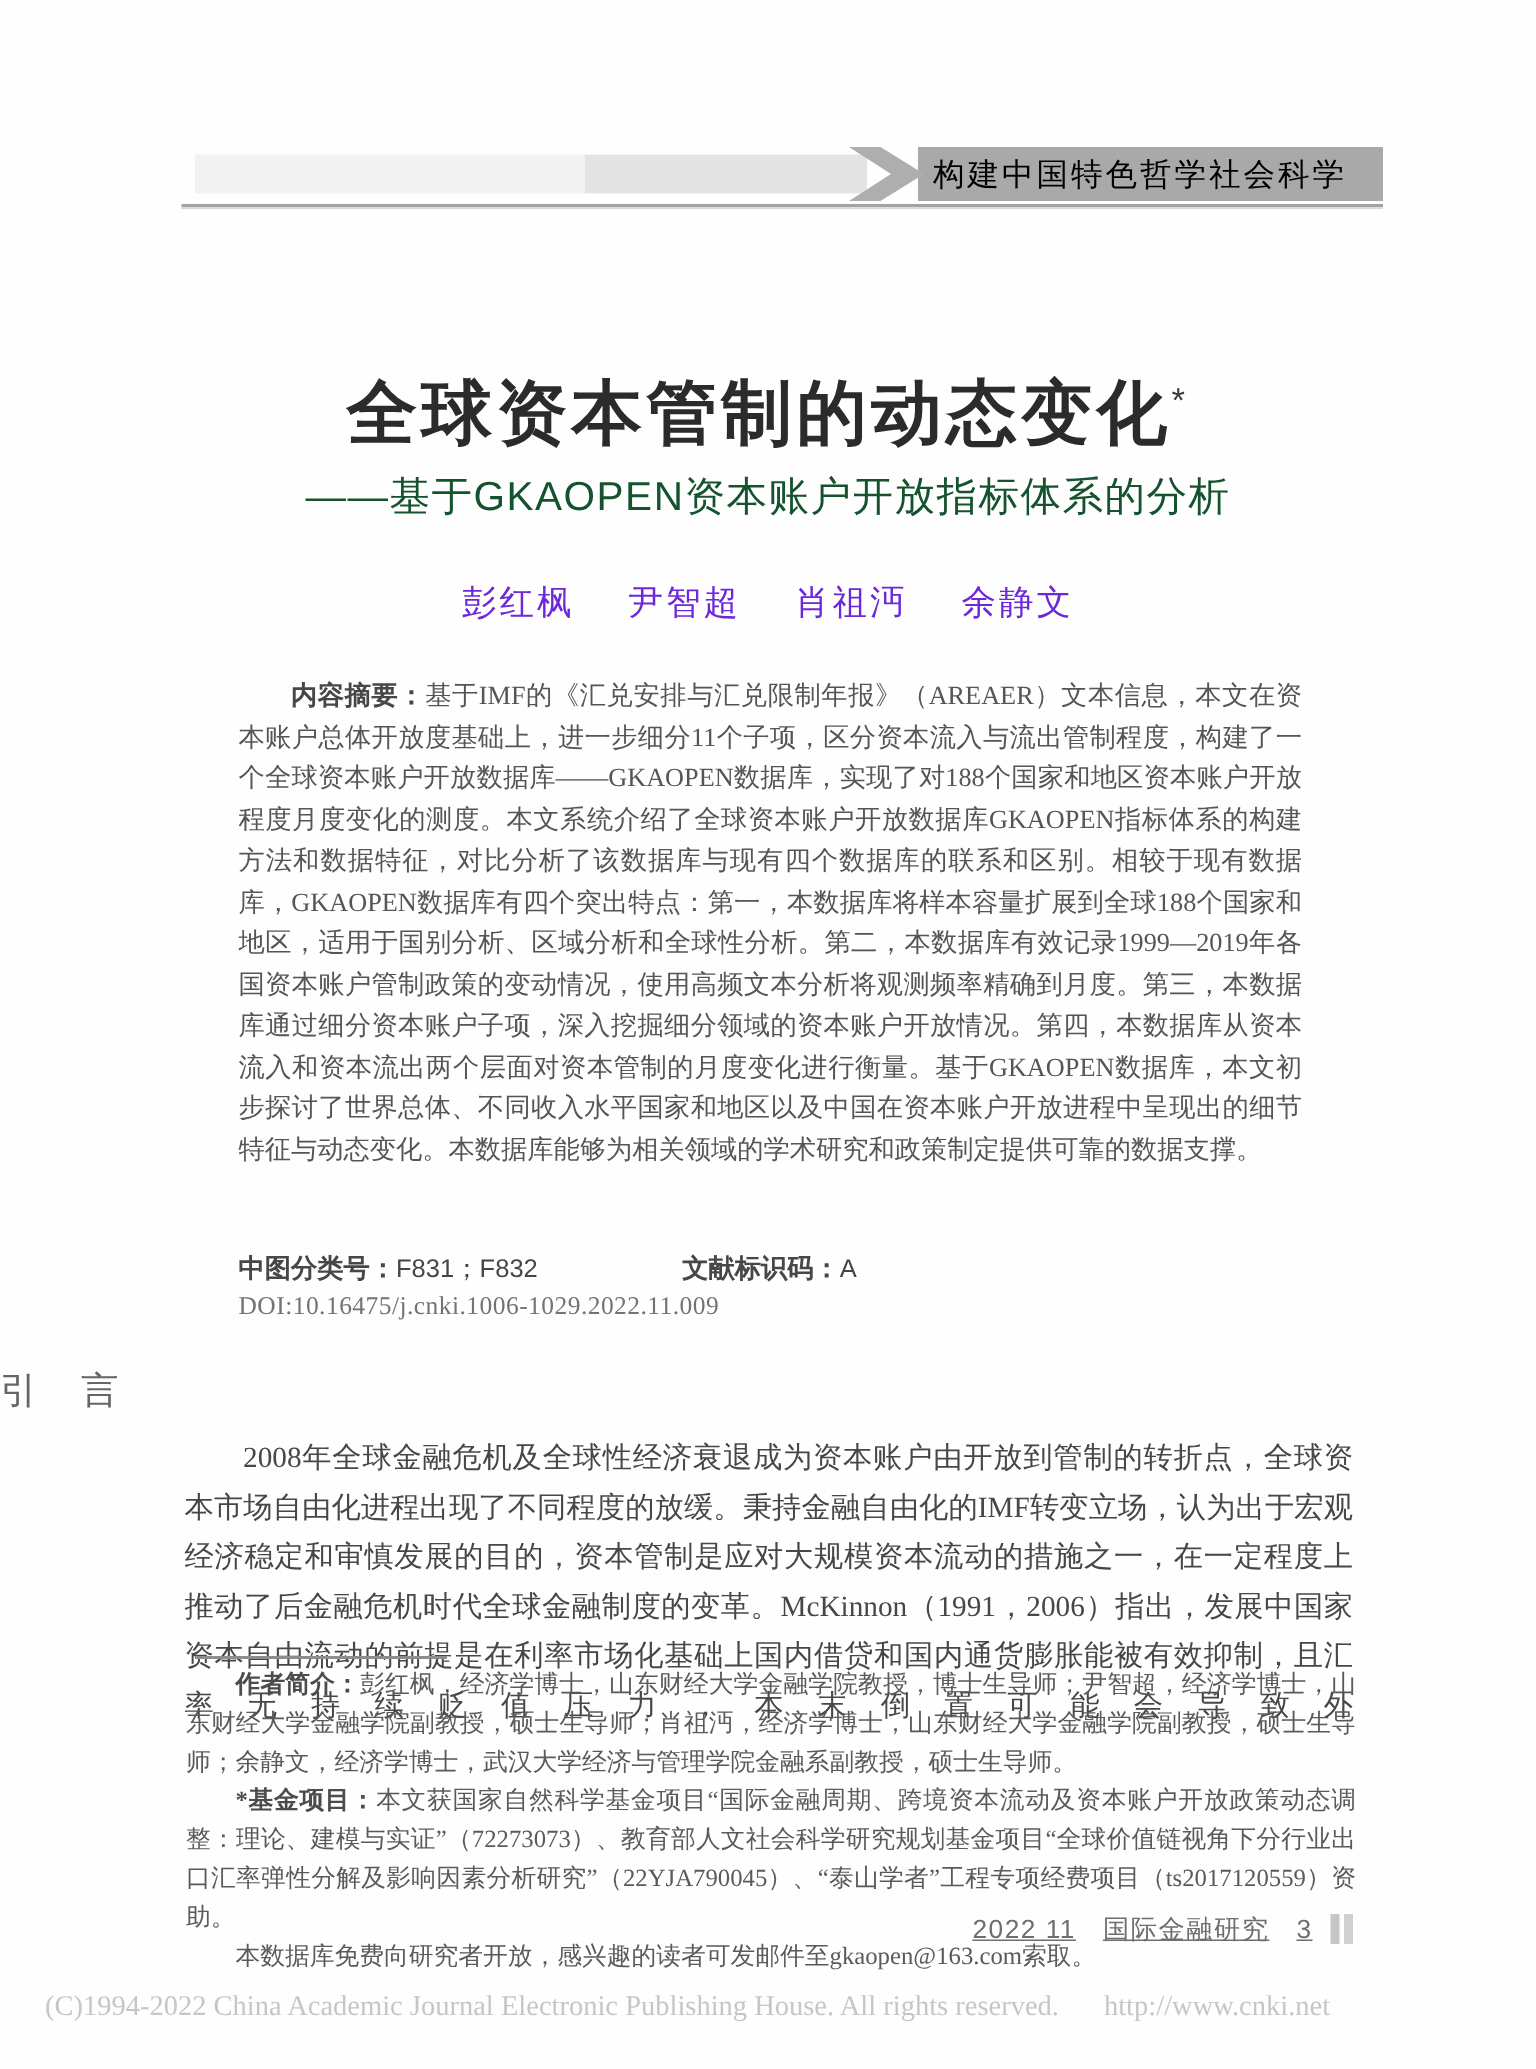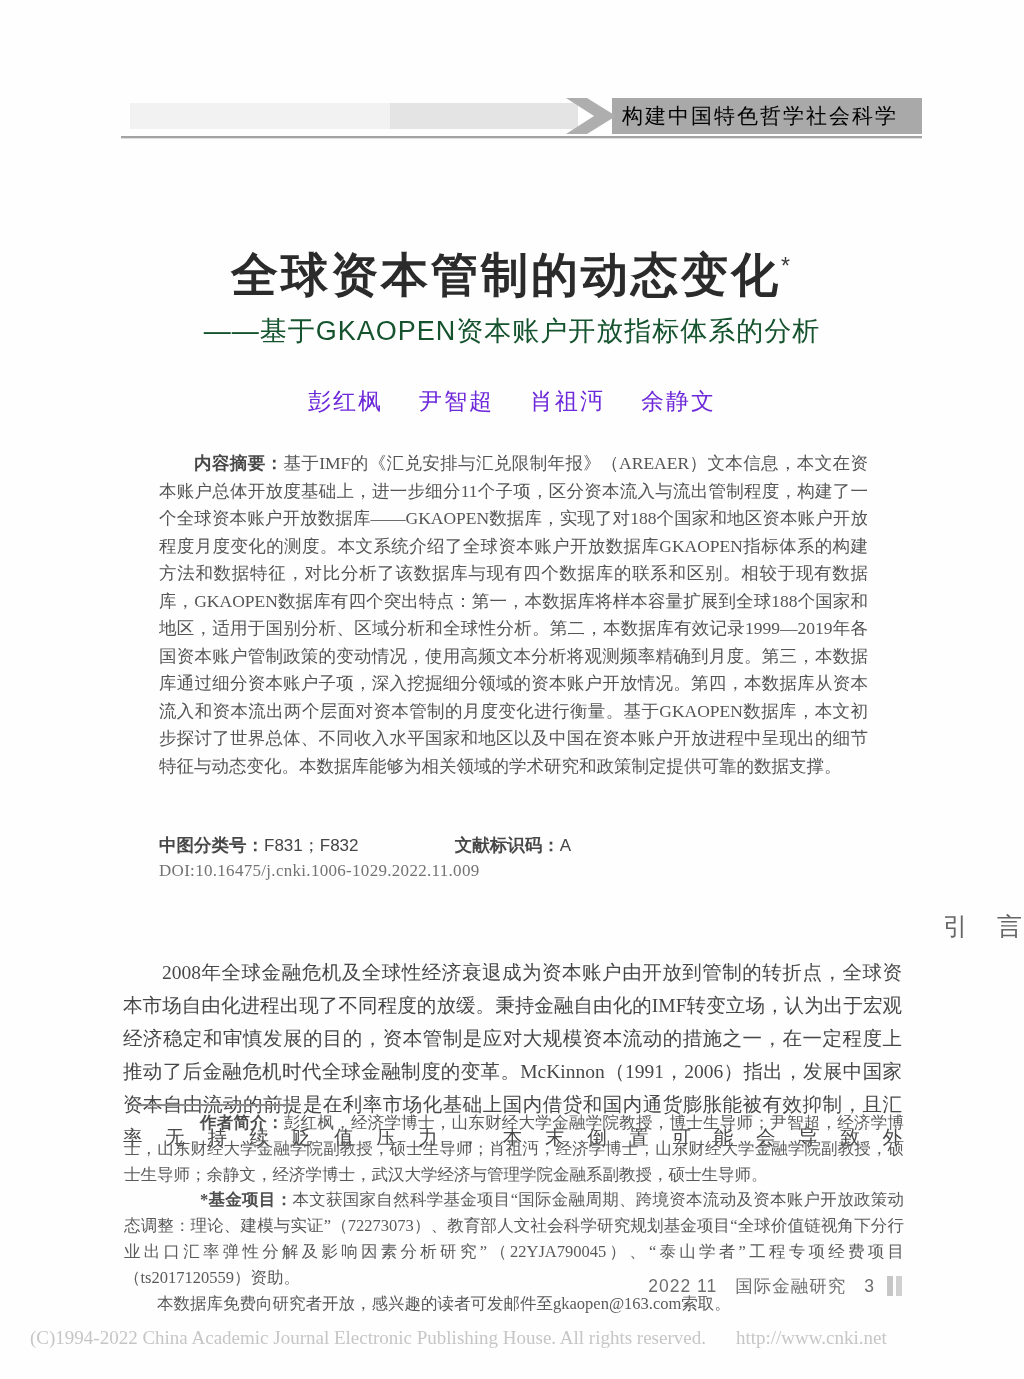--- a/index.html
+++ b/index.html
@@ -109,21 +109,21 @@
   .doc-label { margin-left: 5.5em; }
   .doi-line {
     position: absolute; top: 861px; left: 159px; width: 709px;
     font-size: 17px; color: #737373; letter-spacing: 0.3px;
   }
 
   
   .section-heading {
     position: absolute;
     top: 910px; left: 0; width: 100%;
-    text-align: right;
+    text-align: left;
     font-family: "Liberation Sans", sans-serif;
     font-size: 25px;
     color: #666666;
     letter-spacing: 2px;
   }
   .intro-para {
     position: absolute;
     top: 956px; left: 123px;
     width: 779px;
     font-size: 19.5px;
@@ -148,31 +148,32 @@
     width: 780px;
     font-size: 16.5px;
     line-height: 25.8px;
     color: #5a5a5a;
   }
   .footnotes p {
     margin: 0;
     text-align: justify;
     text-indent: 2em;
   }
-  .footnotes b { color: #4c4c4c; margin-left: 43px; }
+  .footnotes b { color: #4c4c4c; }
 
   
   .page-footer {
     position: absolute;
     top: 1274px; right: 122px;
     display: flex; align-items: center;
     font-family: "Liberation Sans", sans-serif;
     font-size: 17.5px;
     color: #6e6e6e;
     letter-spacing: 1px;
+    text-decoration: underline;
   }
   .page-footer .journal { margin: 0 18px; }
   .page-footer .pageno { margin-right: 12px; }
   .footer-bars { display: flex; gap: 3px; }
   .footer-bars i { display: block; width: 6px; height: 20px; background: #d0d0d0; }
   .footer-bars i:first-child { background: #c6c6c6; }
 
   .copyright {
     position: absolute;
     top: 1327px; left: 30px;

